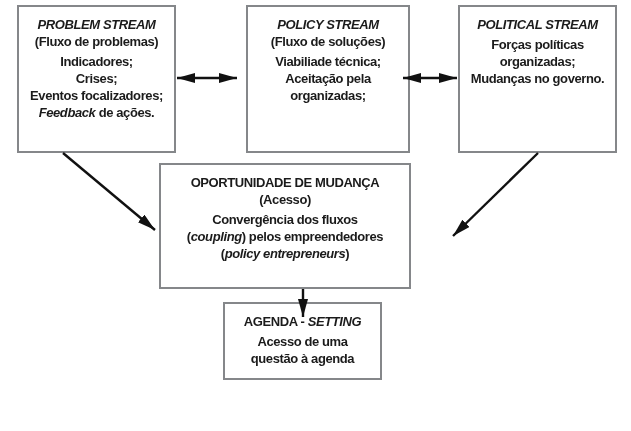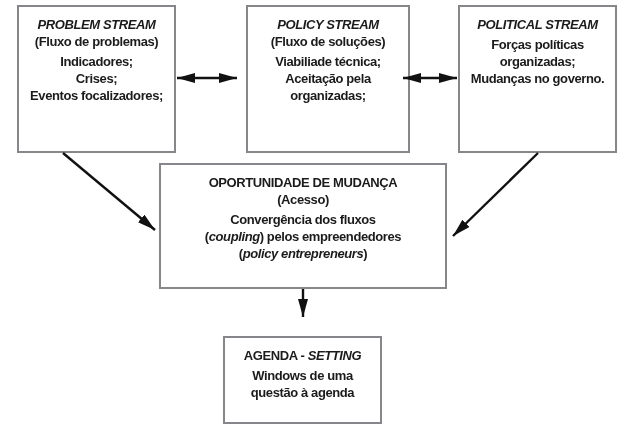--- a/index.html
+++ b/index.html
@@ -21,22 +21,22 @@
     background: #ffffff;
     text-align: center;
     font-size: 13px;
     line-height: 17px;
     letter-spacing: -0.4px;
     padding-top: 9px;
   }
   .box-problem   { left: 17px;  top: 5px;   width: 159px; height: 148px; }
   .box-policy    { left: 246px; top: 5px;   width: 164px; height: 148px; }
   .box-political { left: 458px; top: 5px;   width: 159px; height: 148px; text-align: center; }
-  .box-window    { left: 159px; top: 163px; width: 288px; height: 126px; }
-  .box-agenda    { left: 223px; top: 336px; width: 159px; height: 88px; text-align: center;  }
+  .box-window    { left: 159px; top: 163px; width: 252px; height: 126px; }
+  .box-agenda    { left: 223px; top: 302px; width: 159px; height: 78px; text-align: center;  }
   .line { white-space: nowrap; }
   .italic { font-style: italic; }
   .box-body { margin-top: 3px; }
   .arrow-layer {
     position: absolute;
     left: 0; top: 0;
     width: 631px; height: 431px;
     pointer-events: none;
   }
   .arrow-layer line { stroke: #111111; stroke-width: 2.4; }
@@ -46,20 +46,21 @@
 
 <div class="canvas">
 
   <div class="box box-problem">
     <div class="line italic">PROBLEM STREAM</div>
     <div class="line">(Fluxo de problemas)</div>
     <div class="box-body">
       <div class="line">Indicadores;</div>
       <div class="line">Crises;</div>
       <div class="line">Eventos focalizadores;</div>
+      <div class="line"><i class="italic">Feedback</i><span> de ações.</span></div>
     </div>
   </div>
 
   <div class="box box-policy">
     <div class="line italic">POLICY STREAM</div>
     <div class="line">(Fluxo de soluções)</div>
     <div class="box-body">
       <div class="line">Viabiliade técnica;</div>
       <div class="line">Aceitação pela</div>
       <div class="line">organizadas;</div>
@@ -81,21 +82,21 @@
     <div class="box-body">
       <div class="line">Convergência dos fluxos</div>
       <div class="line"><span>(</span><i class="italic">coupling</i><span>) pelos empreendedores</span></div>
       <div class="line"><span>(</span><i class="italic">policy entrepreneurs</i><span>)</span></div>
     </div>
   </div>
 
   <div class="box box-agenda">
     <div class="line"><span>AGENDA - </span><i class="italic">SETTING</i></div>
     <div class="box-body">
-      <div class="line">Windows de uma</div>
+      <div class="line">Acesso de uma</div>
       <div class="line">questão à agenda</div>
     </div>
   </div>
 
   <svg class="arrow-layer" viewBox="0 0 631 431">
     <defs>
       <marker id="head" markerUnits="userSpaceOnUse" markerWidth="20" markerHeight="12" refX="18" refY="5" orient="auto-start-reverse">
         <path d="M0,0 L18,5 L0,10 z" fill="#111111"></path>
       </marker>
     </defs>

